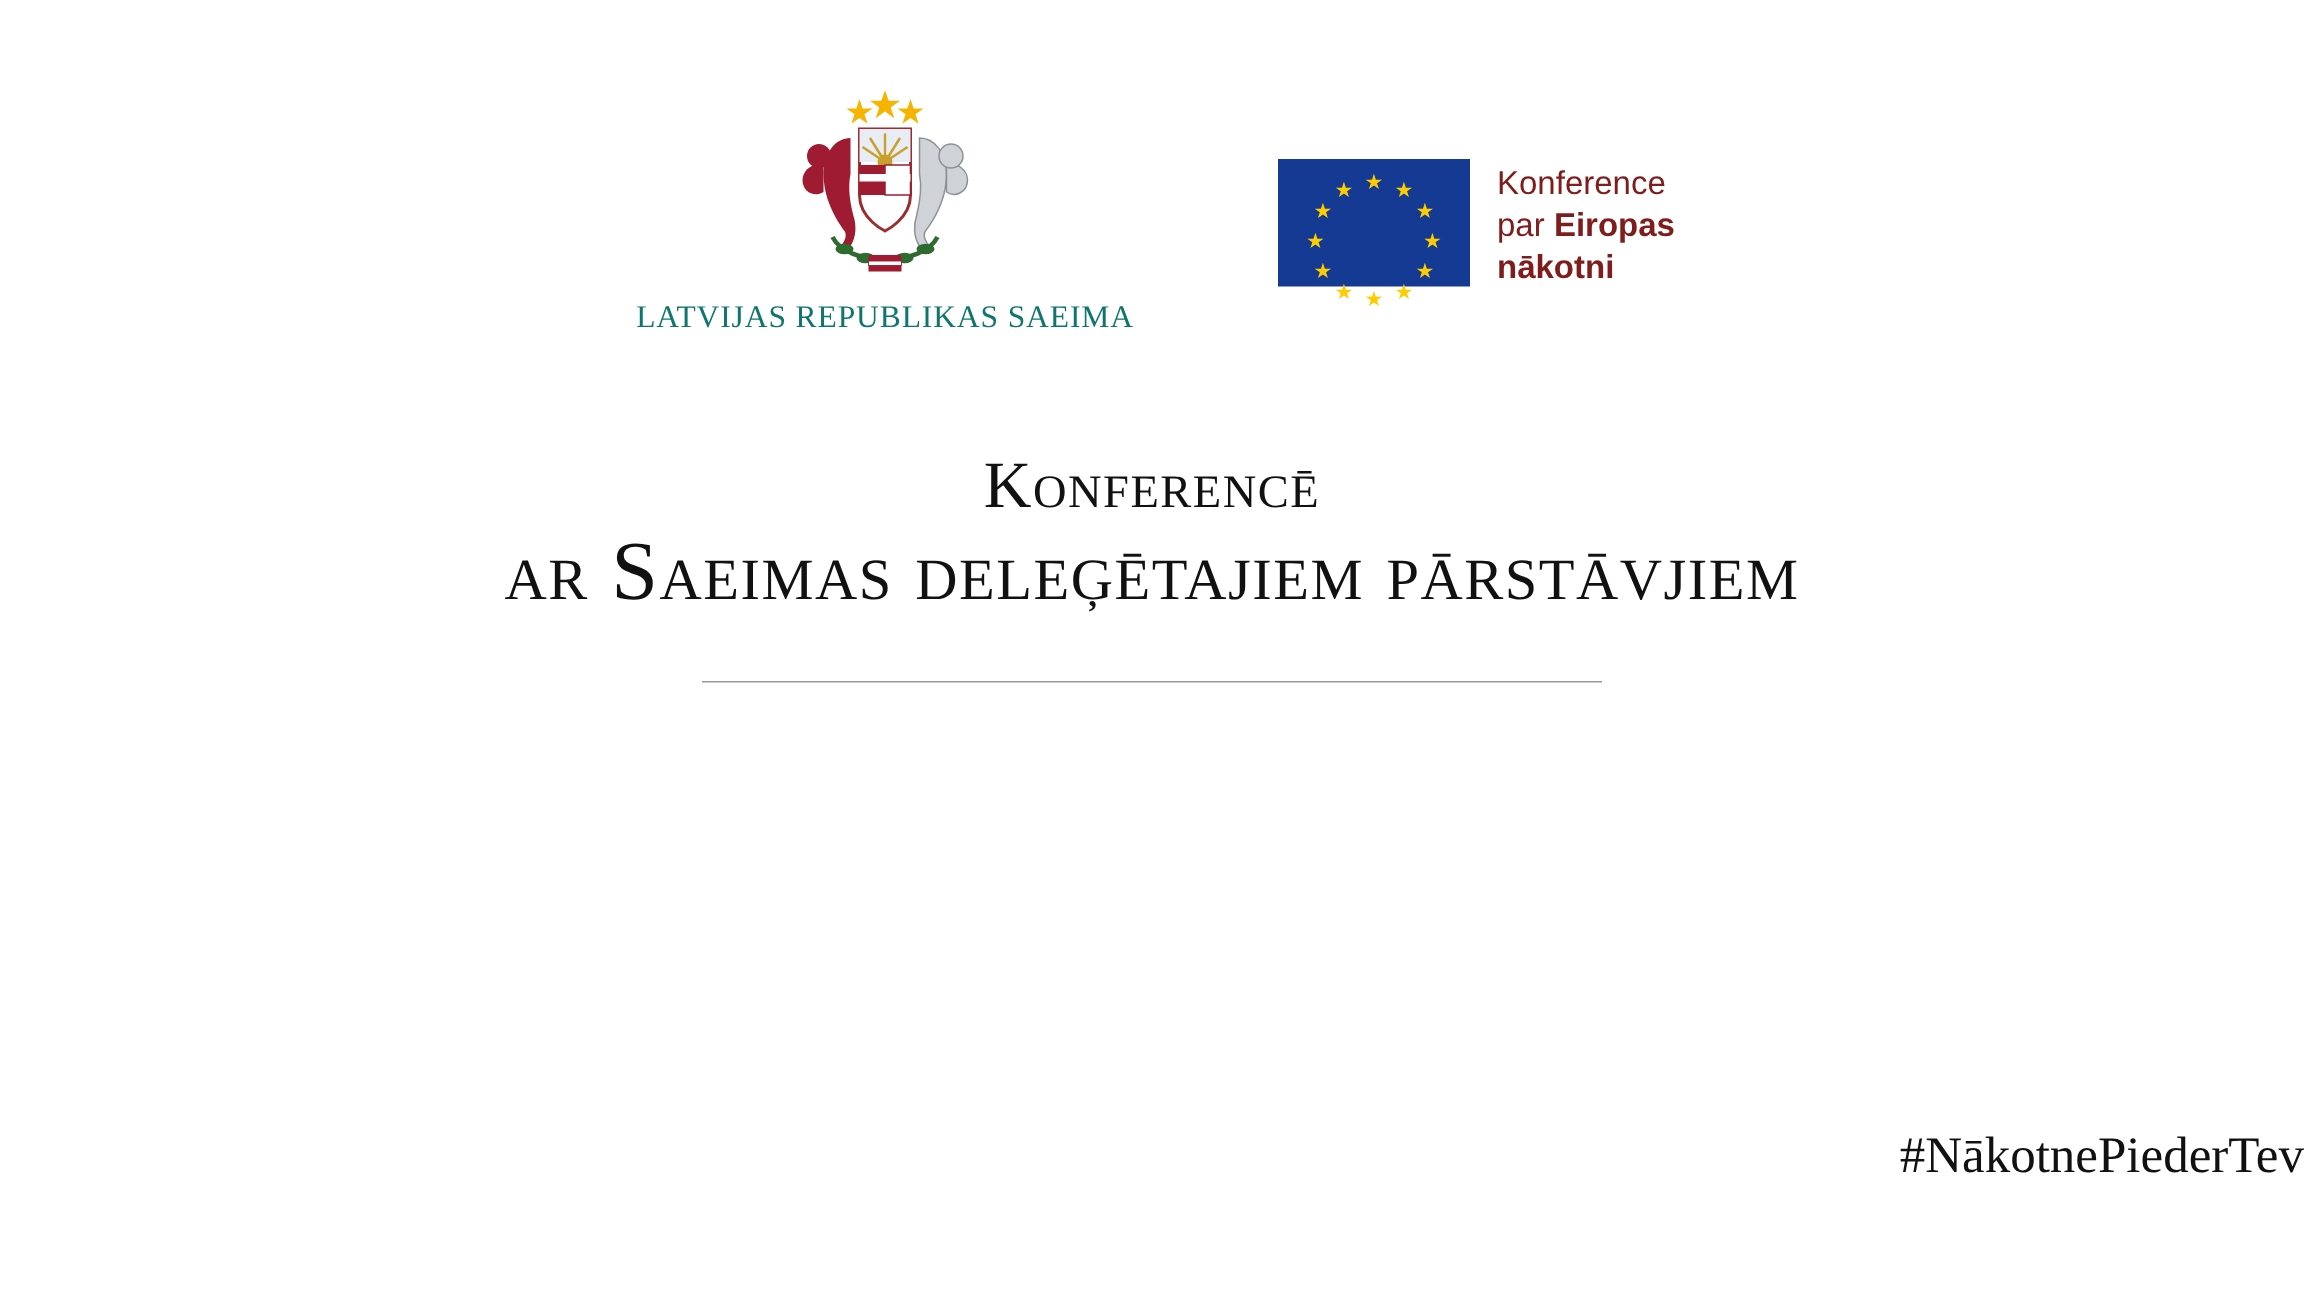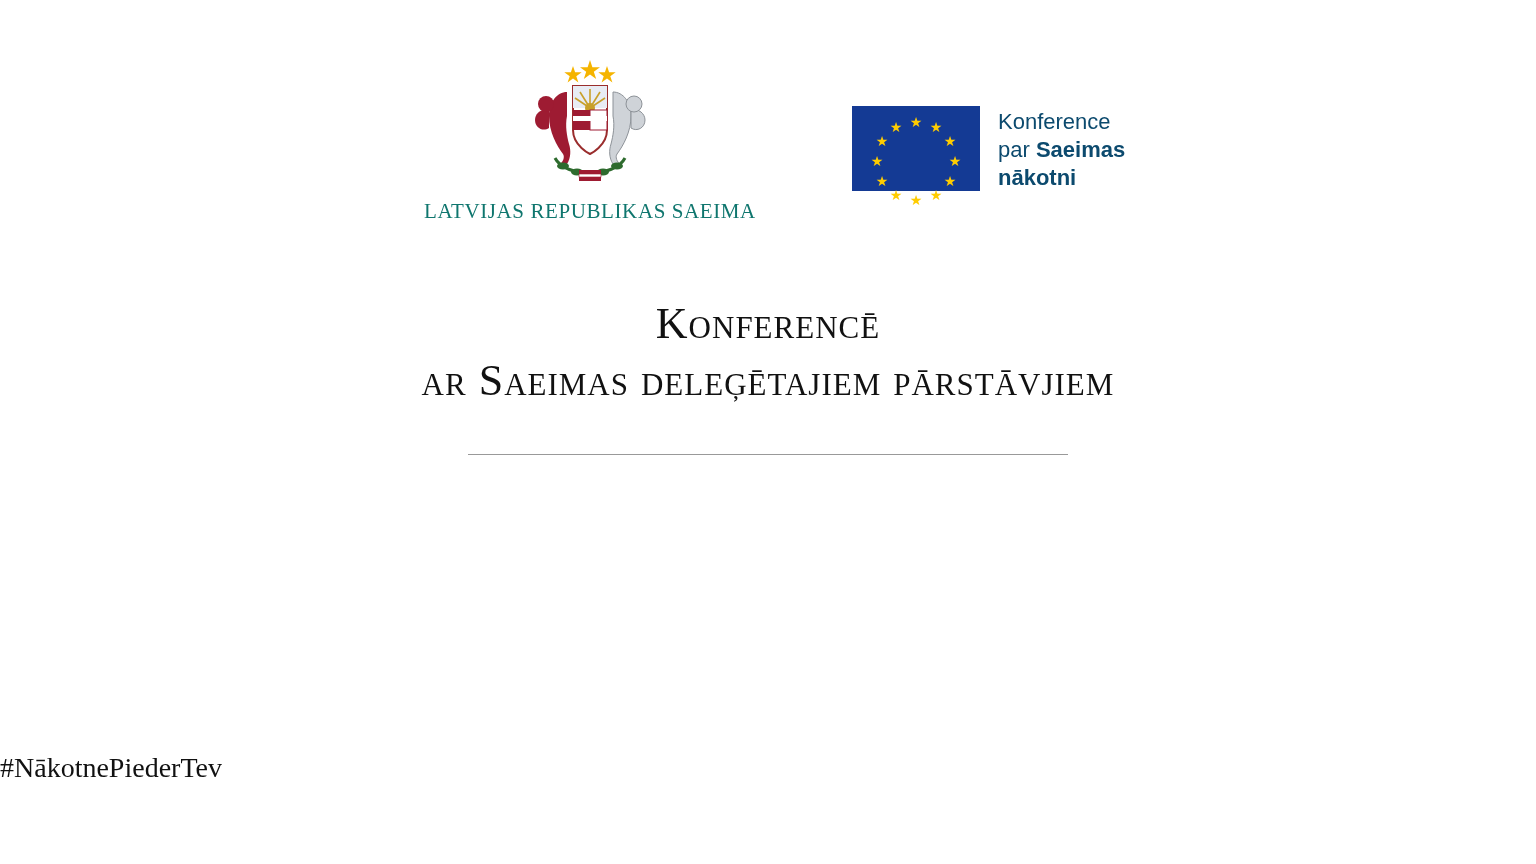--- a/index.html
+++ b/index.html
@@ -71,21 +71,21 @@
     line-height: 14px;
     width: 14px;
     height: 14px;
     text-align: center;
   }
   .eu-text {
     margin-left: 18px;
     font-family: "Liberation Sans", sans-serif;
     font-size: 22px;
     line-height: 28px;
-    color: #0c4a6e;
+    color: #7f1d1d;
     padding-top: 2px;
   }
   .eu-text .b { font-weight: bold; }
 
   
   .main {
     position: absolute;
     top: 296px;
     left: 0;
     width: 100%;
@@ -94,21 +94,21 @@
   .title-line1 {
     font-family: "Liberation Serif", serif;
     font-size: 44px;
     font-variant: small-caps;
     letter-spacing: 1px;
     line-height: 56px;
     color: #111;
   }
   .title-line2 {
     font-family: "Liberation Serif", serif;
-    font-size: 44px;
+    font-size: 56px;
     font-variant: small-caps;
     letter-spacing: 1px;
     line-height: 58px;
     color: #111;
   }
   .title-line3 {
     font-family: "Liberation Serif", serif;
     font-size: 52px;
     font-weight: bold;
     font-variant: small-caps;
@@ -130,23 +130,23 @@
     font-family: "Liberation Serif", serif;
     font-size: 30px;
     color: #111;
   }
 
   .hashtag {
     position: absolute;
     top: 752px;
     left: 0;
     width: 100%;
-    text-align: left;
-    font-family: "Liberation Serif", serif;
-    font-size: 28px;
+    text-align: right;
+    font-family: "Liberation Serif", serif;
+    font-size: 34px;
     color: #111;
   }
 </style>
 </head>
 <body>
 
 <div class="header">
 
   <div class="saeima-block">
     <div class="coa">
@@ -218,21 +218,21 @@
       <span class="eu-star" style="left:77px; top:83px;">★</span>
       <span class="eu-star" style="left:57px; top:88px;">★</span>
       <span class="eu-star" style="left:37px; top:83px;">★</span>
       <span class="eu-star" style="left:23px; top:69px;">★</span>
       <span class="eu-star" style="left:18px; top:49px;">★</span>
       <span class="eu-star" style="left:23px; top:29px;">★</span>
       <span class="eu-star" style="left:37px; top:15px;">★</span>
     </div>
     <div class="eu-text">
       <div>Konference</div>
-      <div><span>par </span><span class="b">Saeimas</span></div>
+      <div><span>par </span><span class="b">Eiropas</span></div>
       <div class="b">nākotni</div>
     </div>
   </div>
 
 </div>
 
 <div class="main">
   <div class="title-line1">Konferencē</div>
   <div class="title-line2">ar Saeimas deleģētajiem pārstāvjiem</div>
   <div class="divider"></div>

